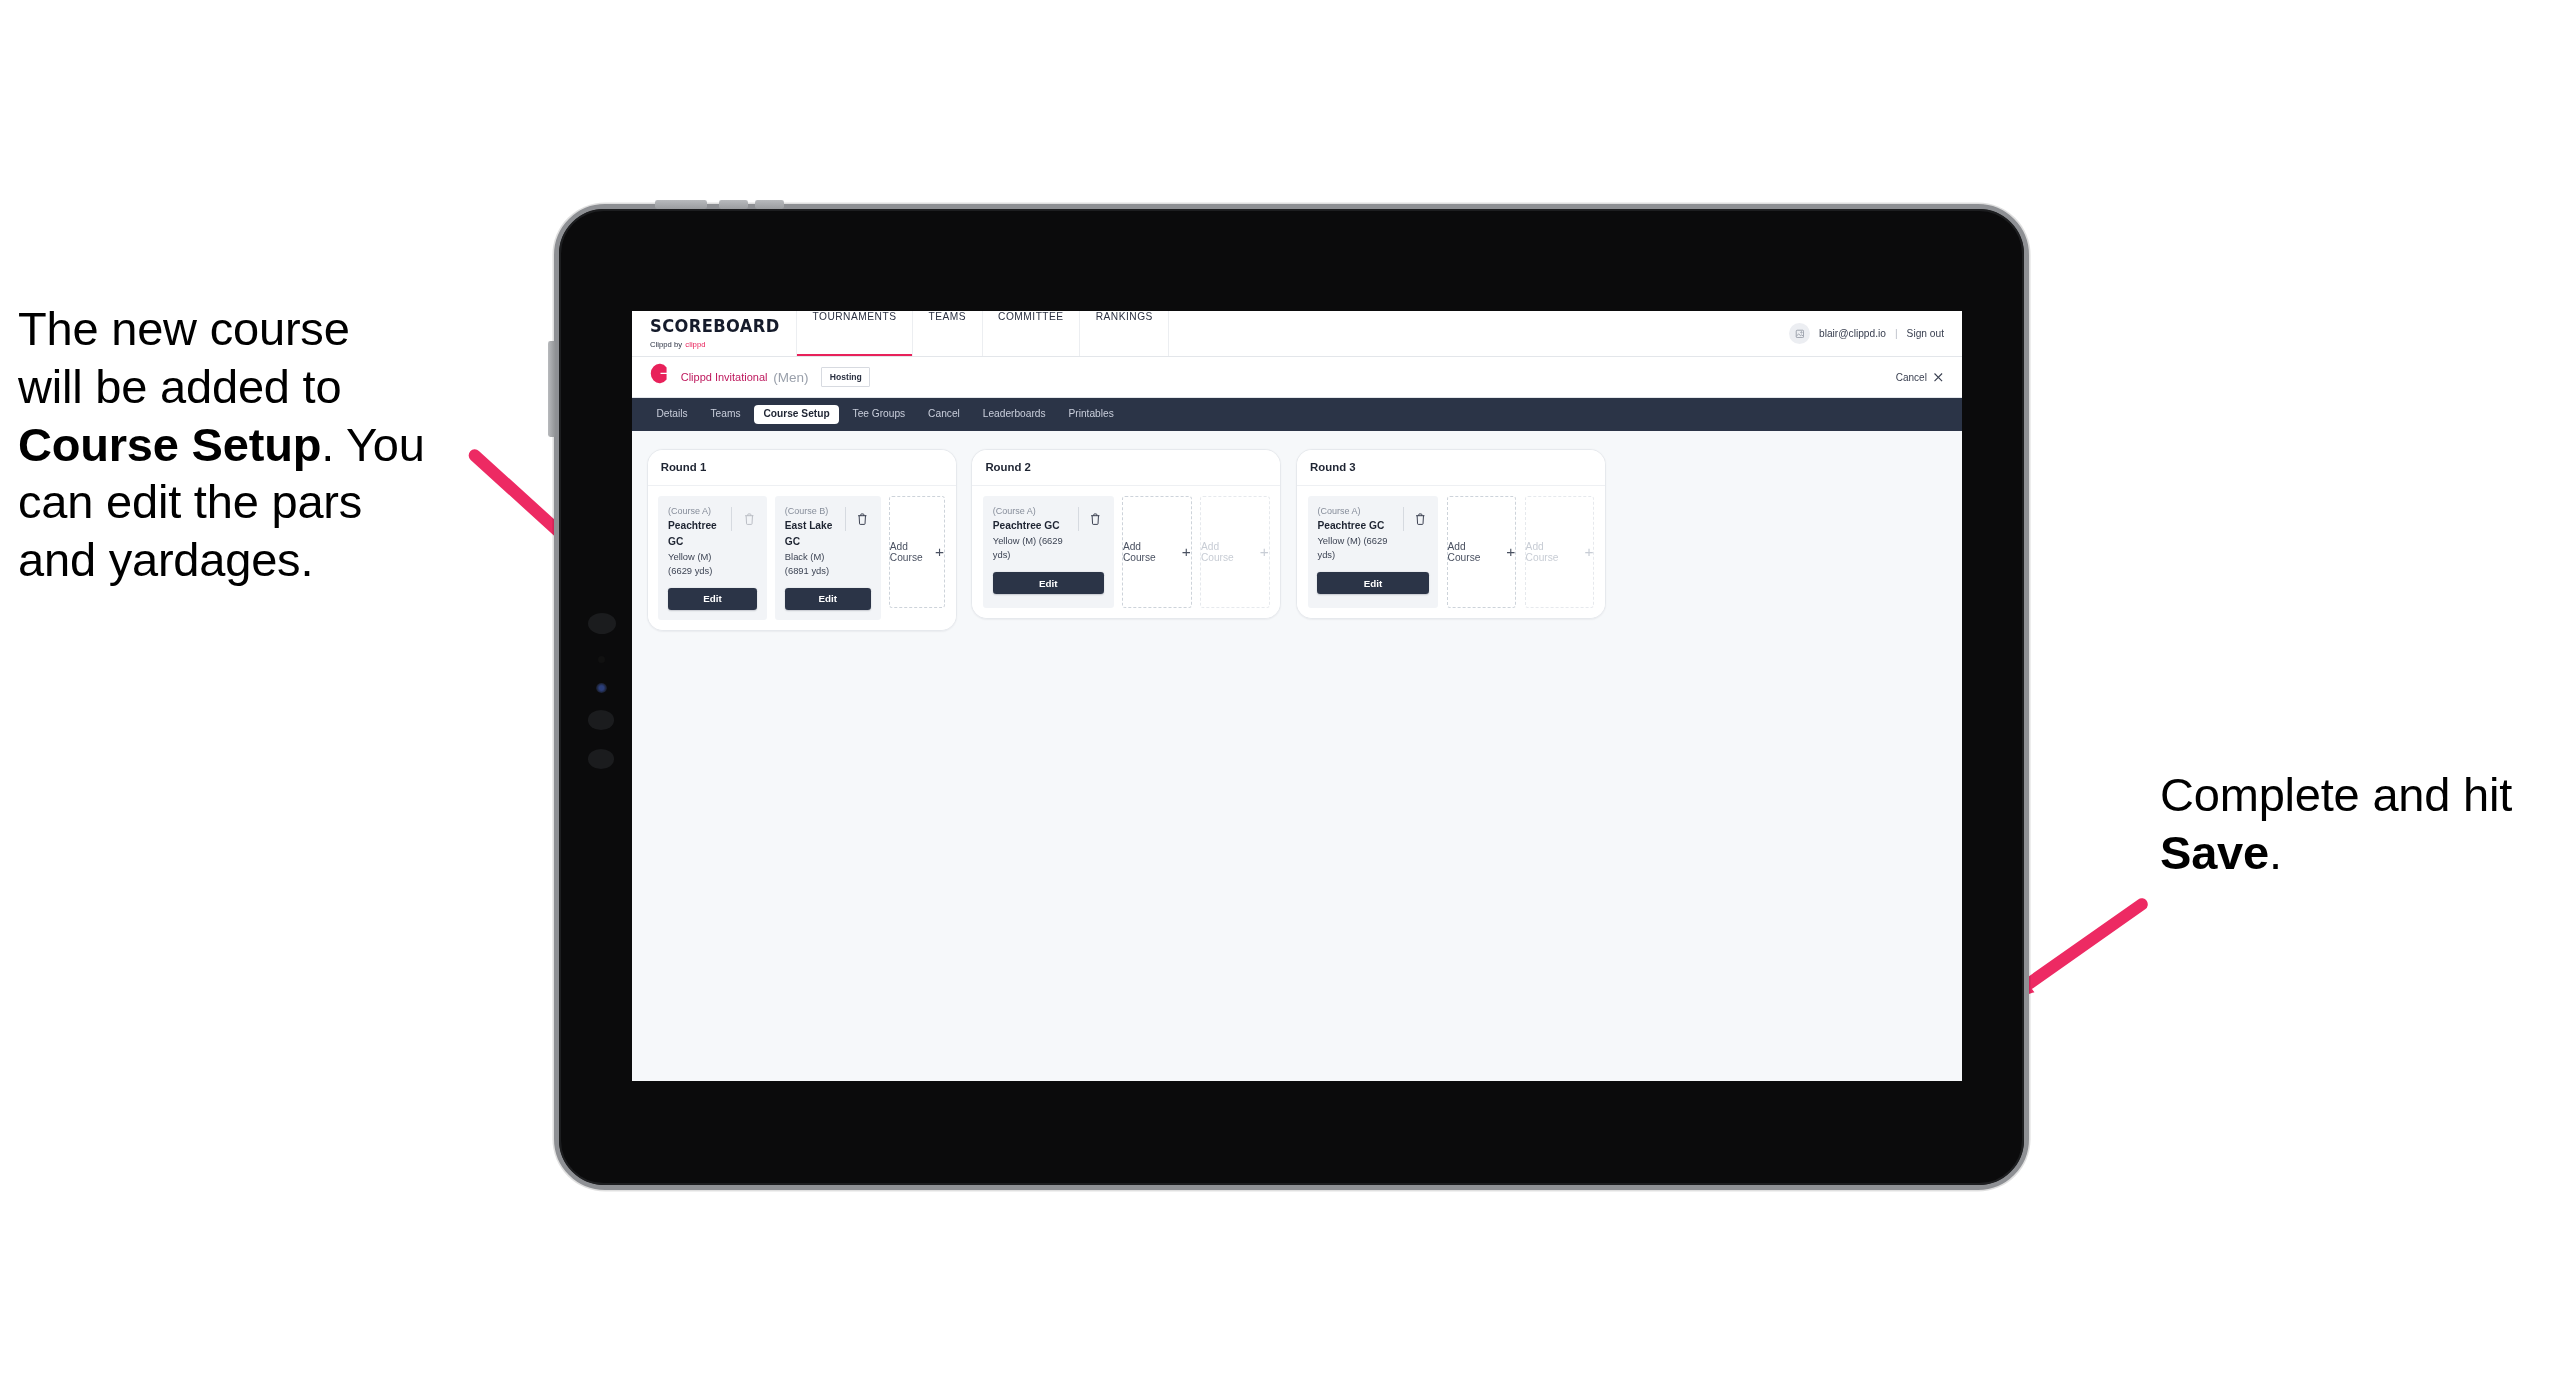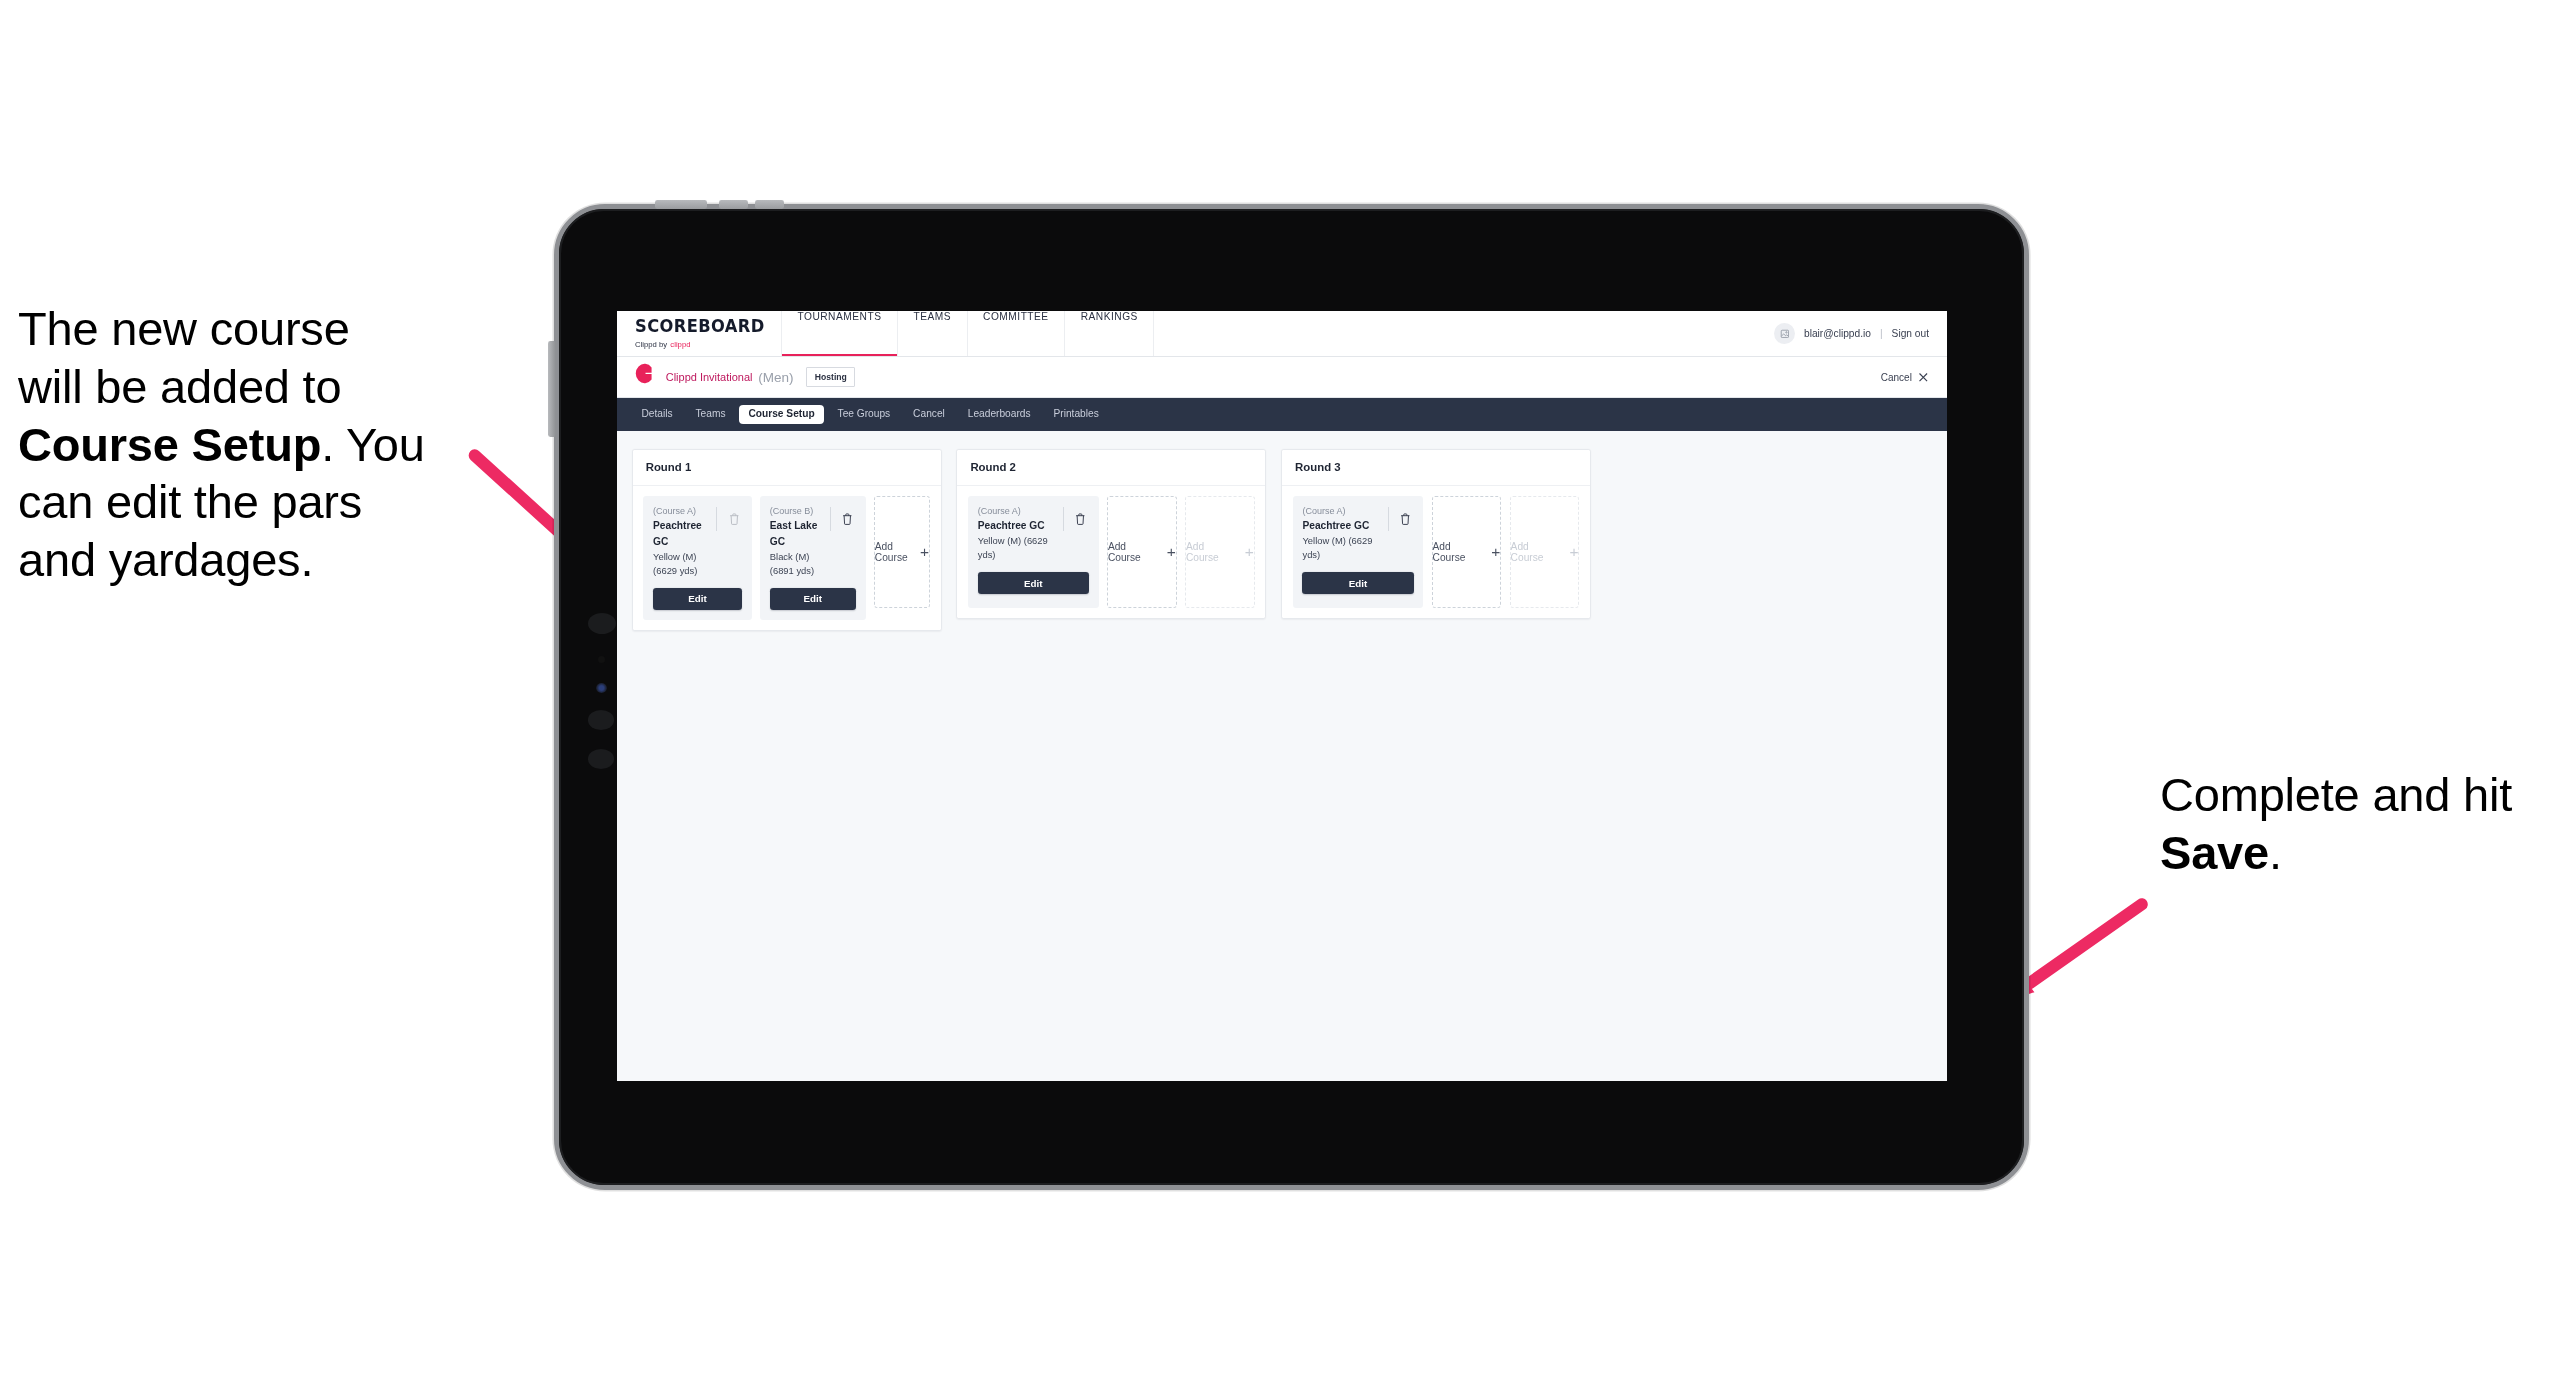--- a/index.html
+++ b/index.html
@@ -61,21 +61,21 @@
   #dot-cam   { top:404px; width:28px; height:21px; }
   #dot-sens  { top:447px; width:7.3px;  height:7.3px; left:39px; background:#111; }
   #dot-led   { top:474px; width:11.4px; height:9.8px; left:37px;
                background: radial-gradient(circle,#2b3e7a 30%, #16181d 75%); }
   #dot-cam2  { top:501px; width:26px; height:19.6px; }
   #dot-cam3  { top:540px; width:26px; height:19.6px; }
 
   
   #screen {
     position:absolute;
-    left: 58px; top: 102px;
+    left: 73px; top: 102px;
     width: 1330px; height: 770px;
     background:#f6f8fa;
     overflow:hidden;
   }
 
   
   #topnav {
     height:46px; background:#fff;
     border-bottom:0.8px solid #e3e6ea;
     display:flex; align-items:stretch;
@@ -160,21 +160,21 @@
     line-height:1;
   }
   .tab.active { background:#fff; color:#1e2432; font-weight:700; }
 
   
   #content { padding: 18px 14.7px; display:flex; gap:14.7px; align-items:flex-start; }
   .round-col {
     width: 310px;
     background:#ffffff;
     border:0.8px solid #e6e9ed;
-    border-radius:3px;
+    border-radius:16px;
     box-shadow: 0 0.8px 1.6px rgba(16,24,40,.05);
     overflow:hidden;
   }
   .round-head {
     padding: 11.4px 13px;
     font-size:11.4px; font-weight:700; color:#1e2432;
     border-bottom:0.8px solid #eef0f3;
     background:#fff;
   }
   .round-body { padding: 9.8px 10.6px 10.6px; display:flex; flex-direction:row; gap:8.2px; background:#fff; }

